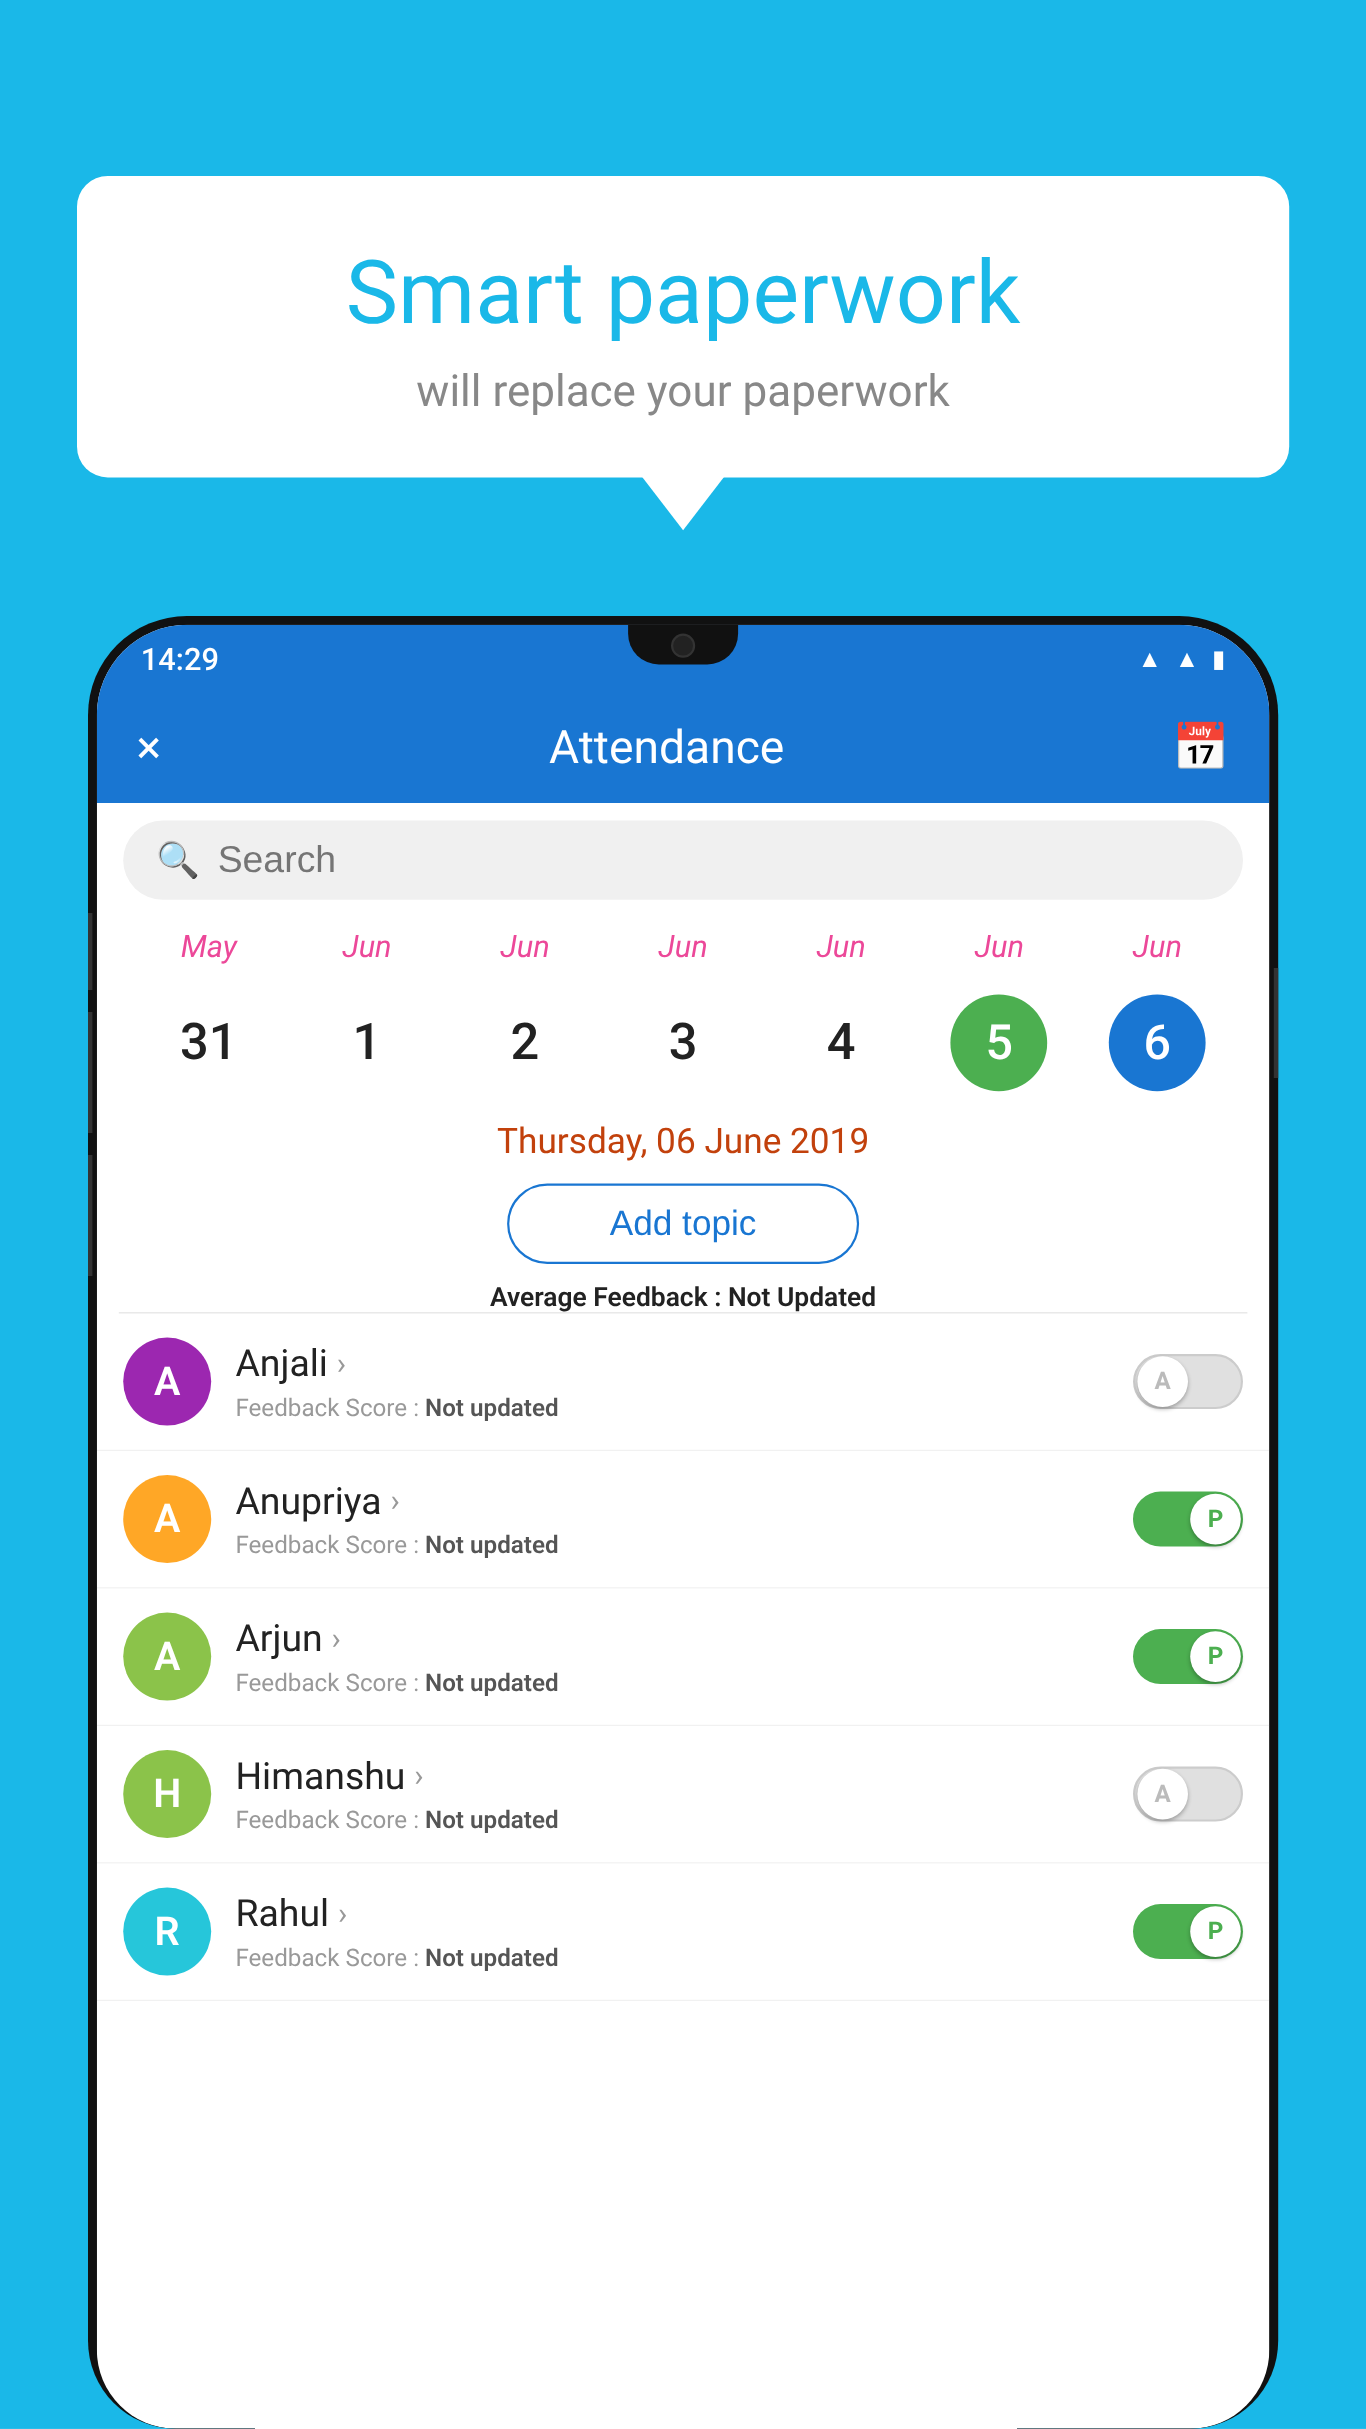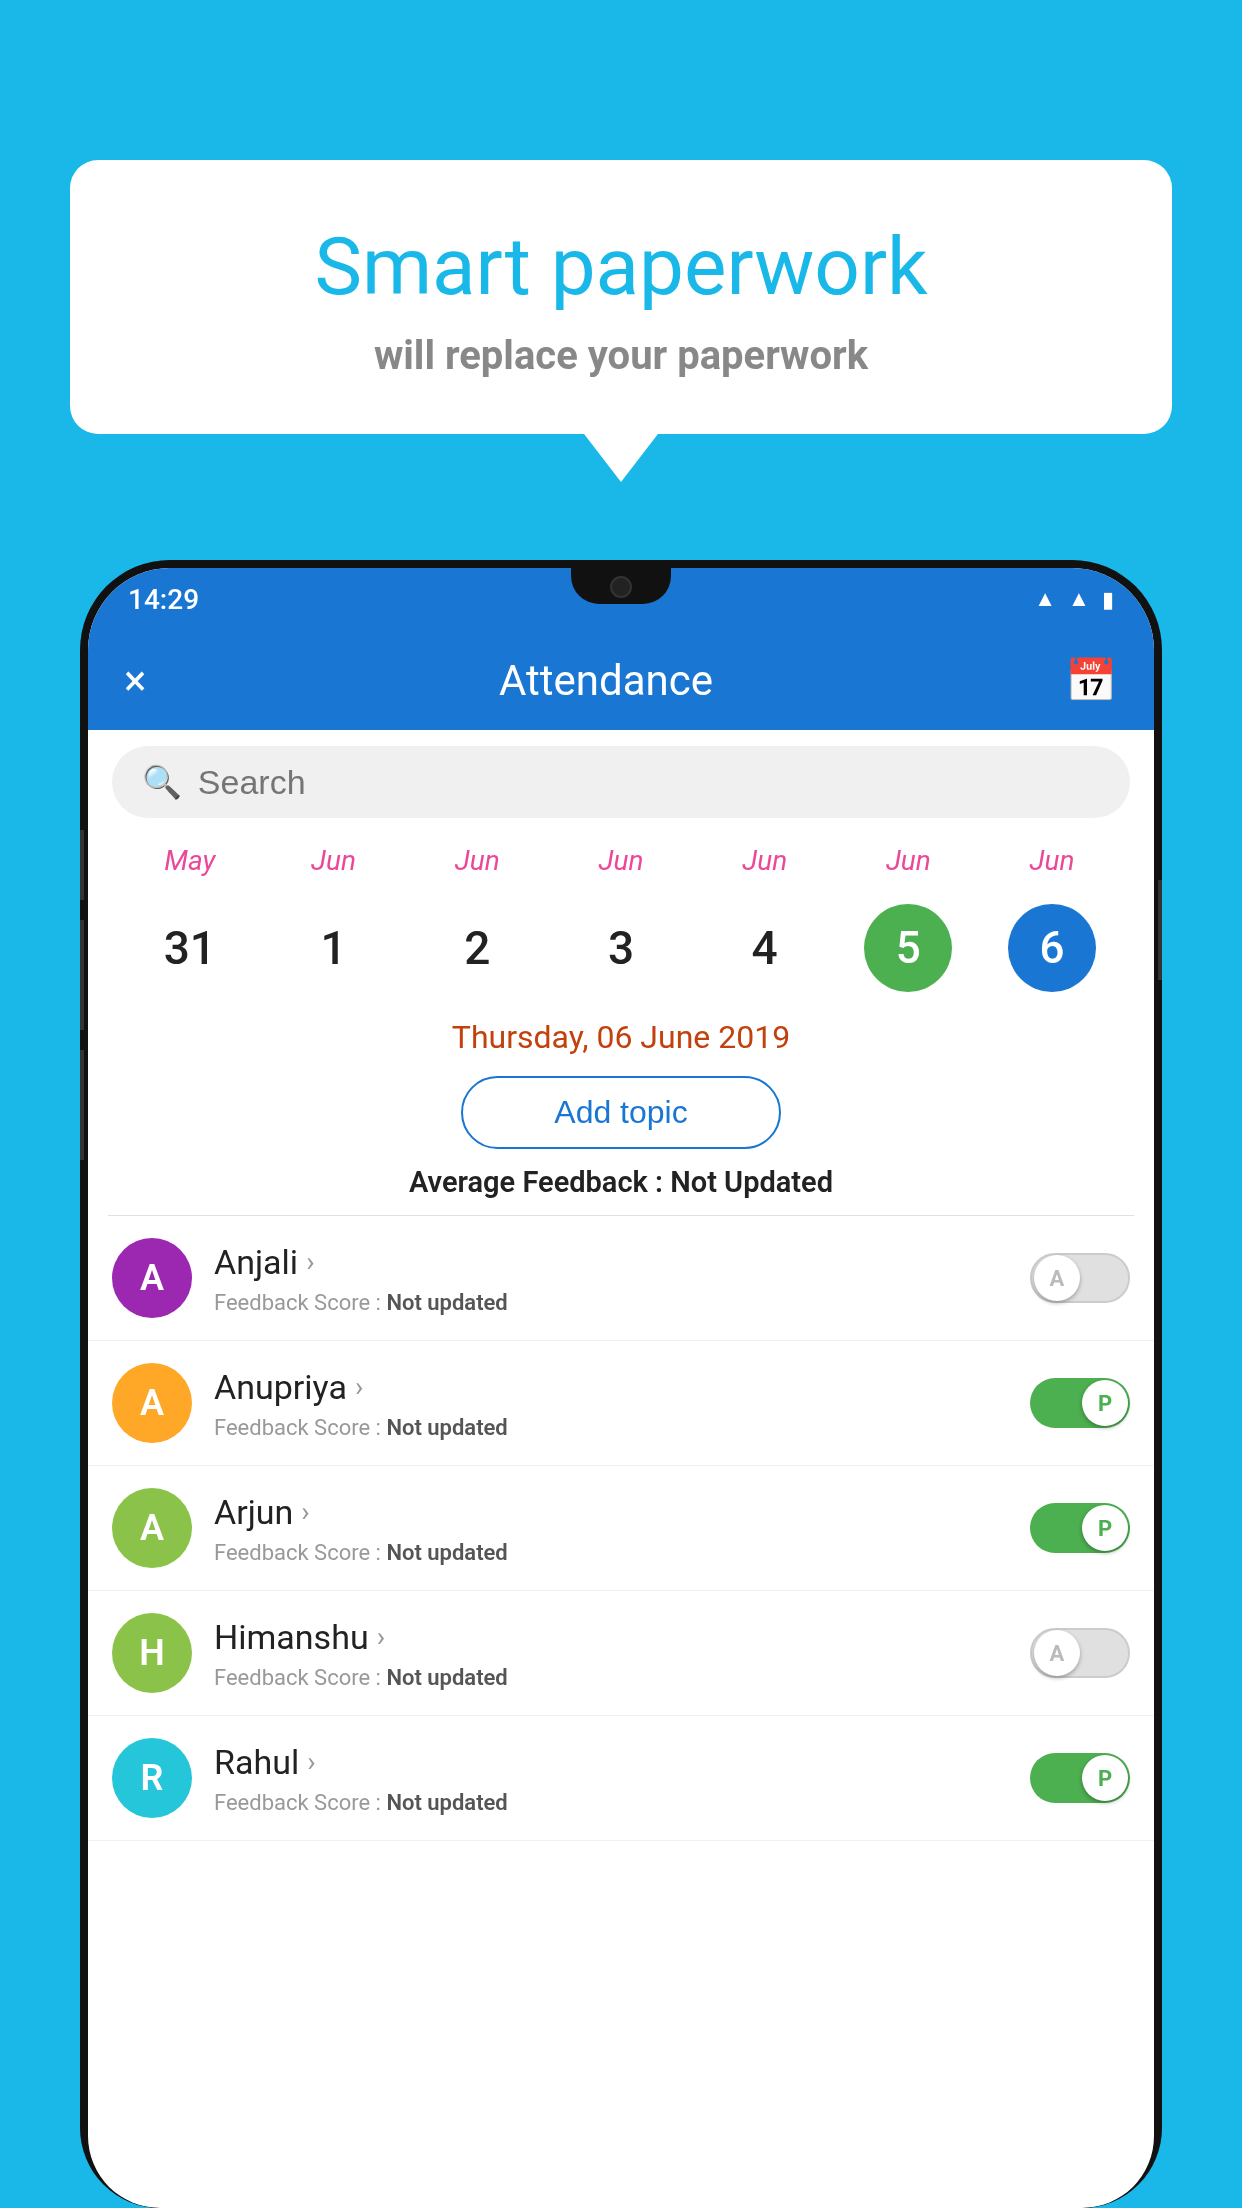--- a/index.html
+++ b/index.html
@@ -45,21 +45,21 @@
     .bubble-title {
       font-size: 80px;
       color: #1ab8e8;
       font-weight: 400;
       margin-bottom: 18px;
     }
 
     .bubble-subtitle {
       font-size: 40px;
       color: #888;
-      font-weight: 700;
+      font-weight: 400;
     }
 
     
     .phone-frame {
       position: absolute;
       top: 560px;
       left: 80px;
       right: 80px;
       bottom: 0;
       background: #111;
@@ -255,23 +255,22 @@
       padding: 16px 50px;
       font-size: 32px;
       cursor: pointer;
       width: 320px;
       text-align: center;
     }
 
     
     .avg-feedback {
       text-align: center;
-      font-size: 29px;
+      font-size: 24px;
       color: #888;
-      margin-bottom: 16px;
     }
 
     .avg-feedback span {
       color: #222;
       font-weight: 600;
     }
 
     
     .divider {
       height: 1px;

